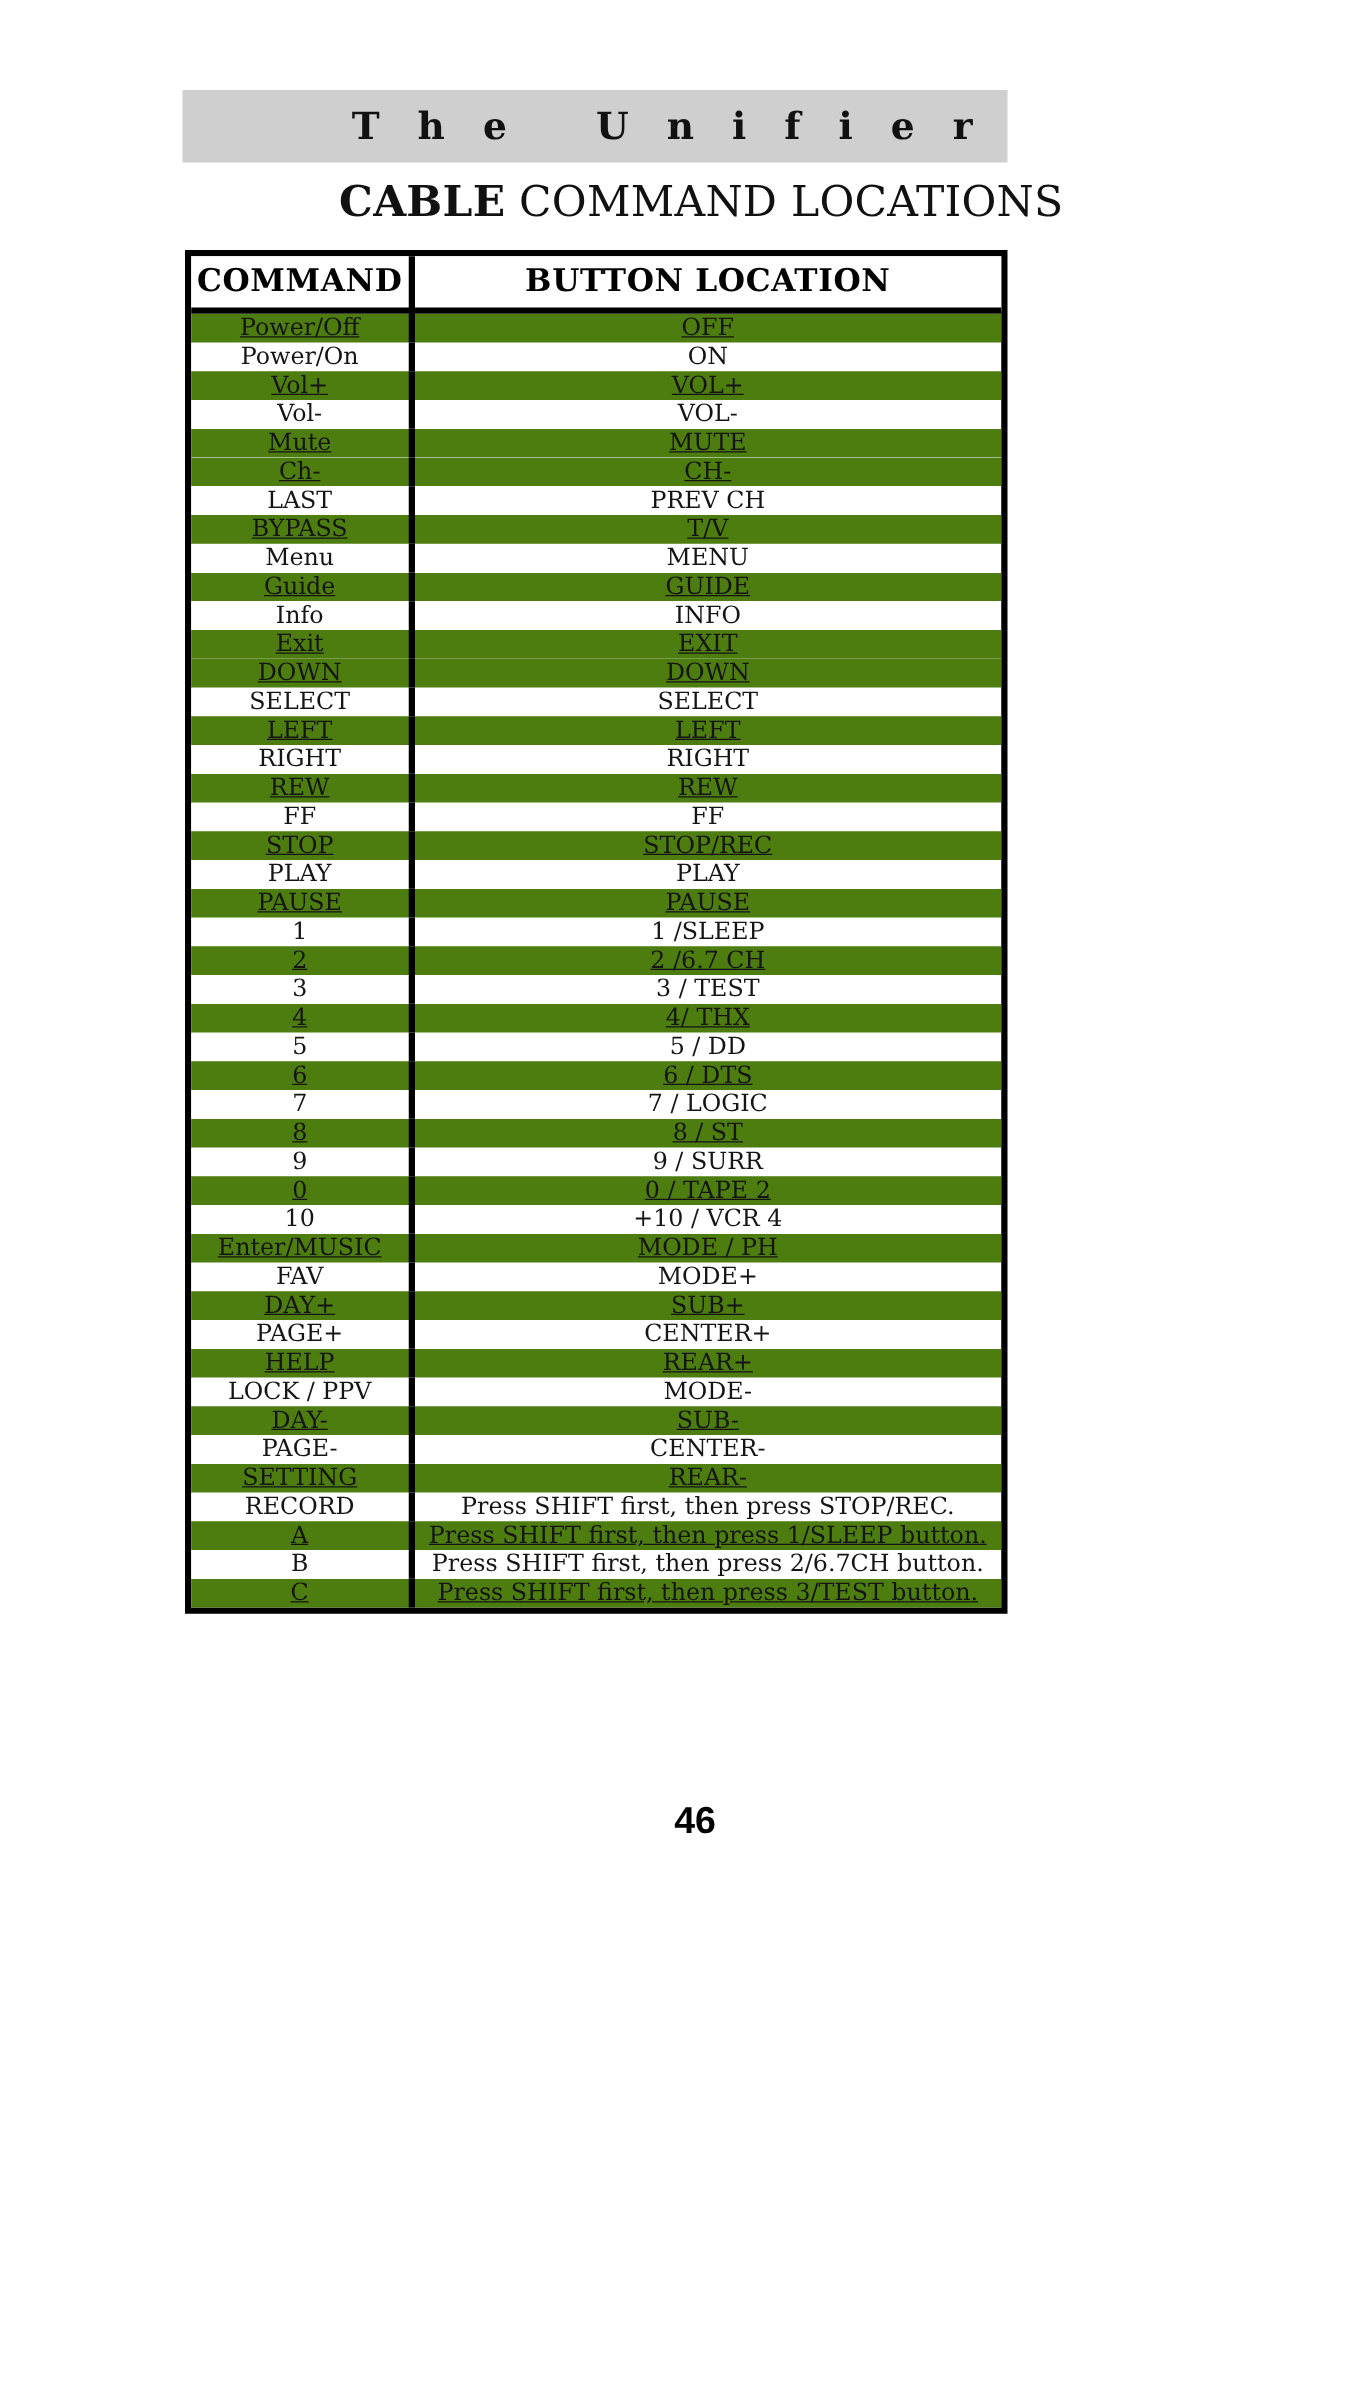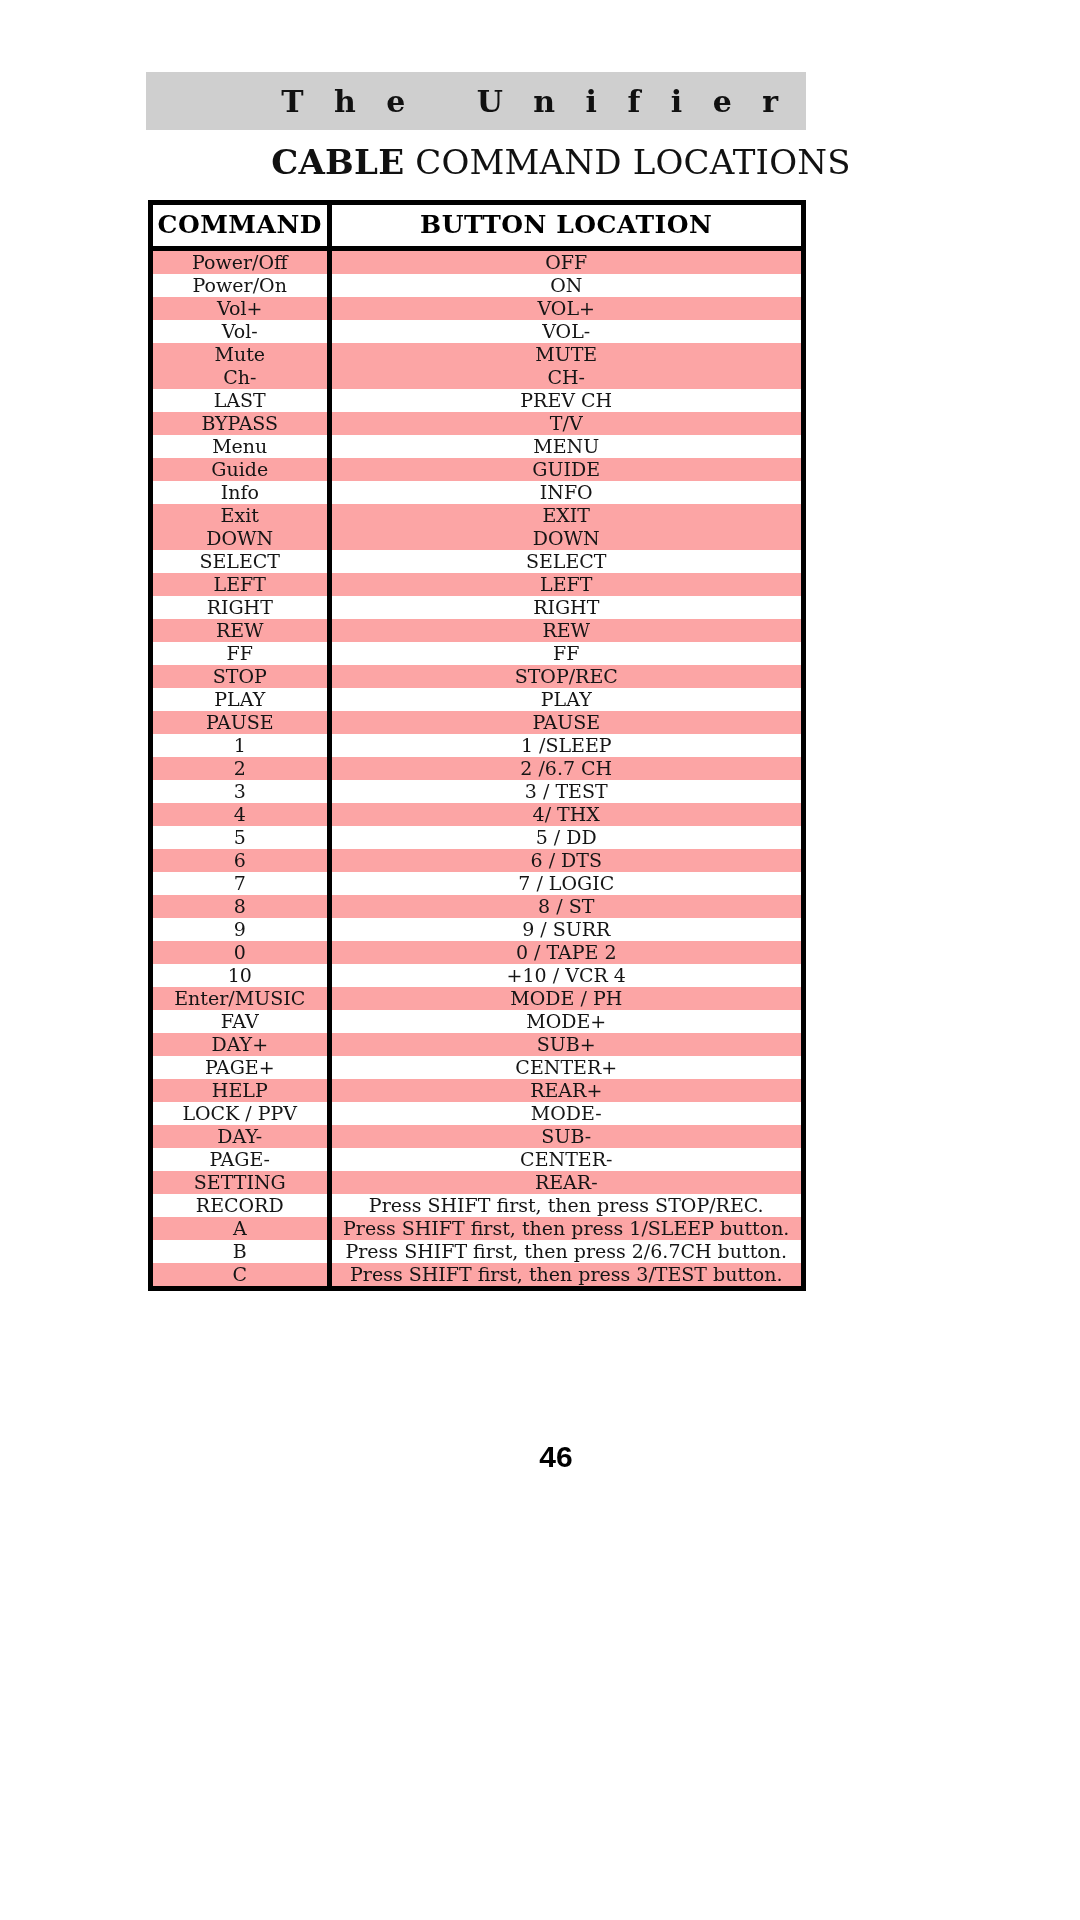--- a/index.html
+++ b/index.html
@@ -100,21 +100,21 @@
     text-align: center;
     height: 23px;
     line-height: 23px;
     padding: 0;
     white-space: nowrap;
     overflow: hidden;
   }
   table.cmd-table tbody td.col-command {
     border-right: 5px solid #000000;
   }
-  tr.shade td { background: #fca5a5; }
+  tr.shade td { background: #4d7c0f; text-decoration: underline; }
   tr.plain td { background: #ffffff; }
 
   
   table.cmd-table tbody td.instruction {
     font-size: 19px;
   }
 
   
   .page-number {
     position: absolute;

